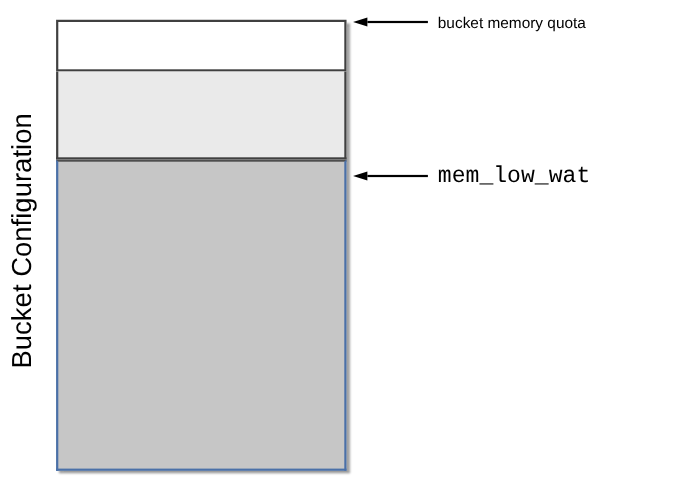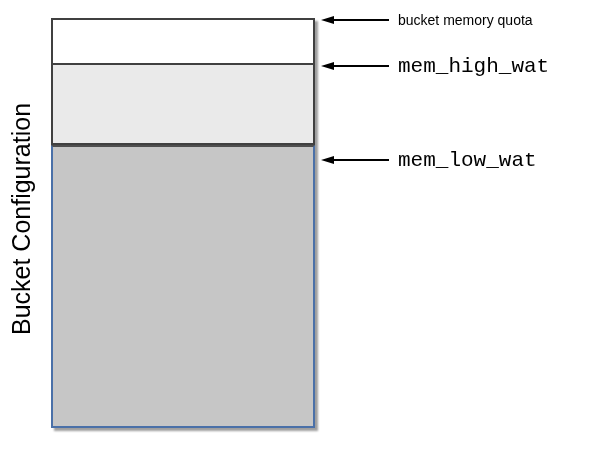--- a/index.html
+++ b/index.html
@@ -99,25 +99,20 @@
     <div class="section sec-mid"></div>
     <div class="section sec-bottom"></div>
   </div>
 
   <div class="annotation row-0">
     <span class="arrowhead"></span>
     <span class="arrowline"></span>
     <span class="label sans">bucket memory quota</span>
   </div>
 
-  <div class="annotation row-1">
-    <span class="arrowhead"></span>
-    <span class="arrowline"></span>
-    <span class="label mono">mem_high_wat</span>
-  </div>
 
   <div class="annotation row-2">
     <span class="arrowhead"></span>
     <span class="arrowline"></span>
     <span class="label mono">mem_low_wat</span>
   </div>
 
 </div>
 
 </body></html>

